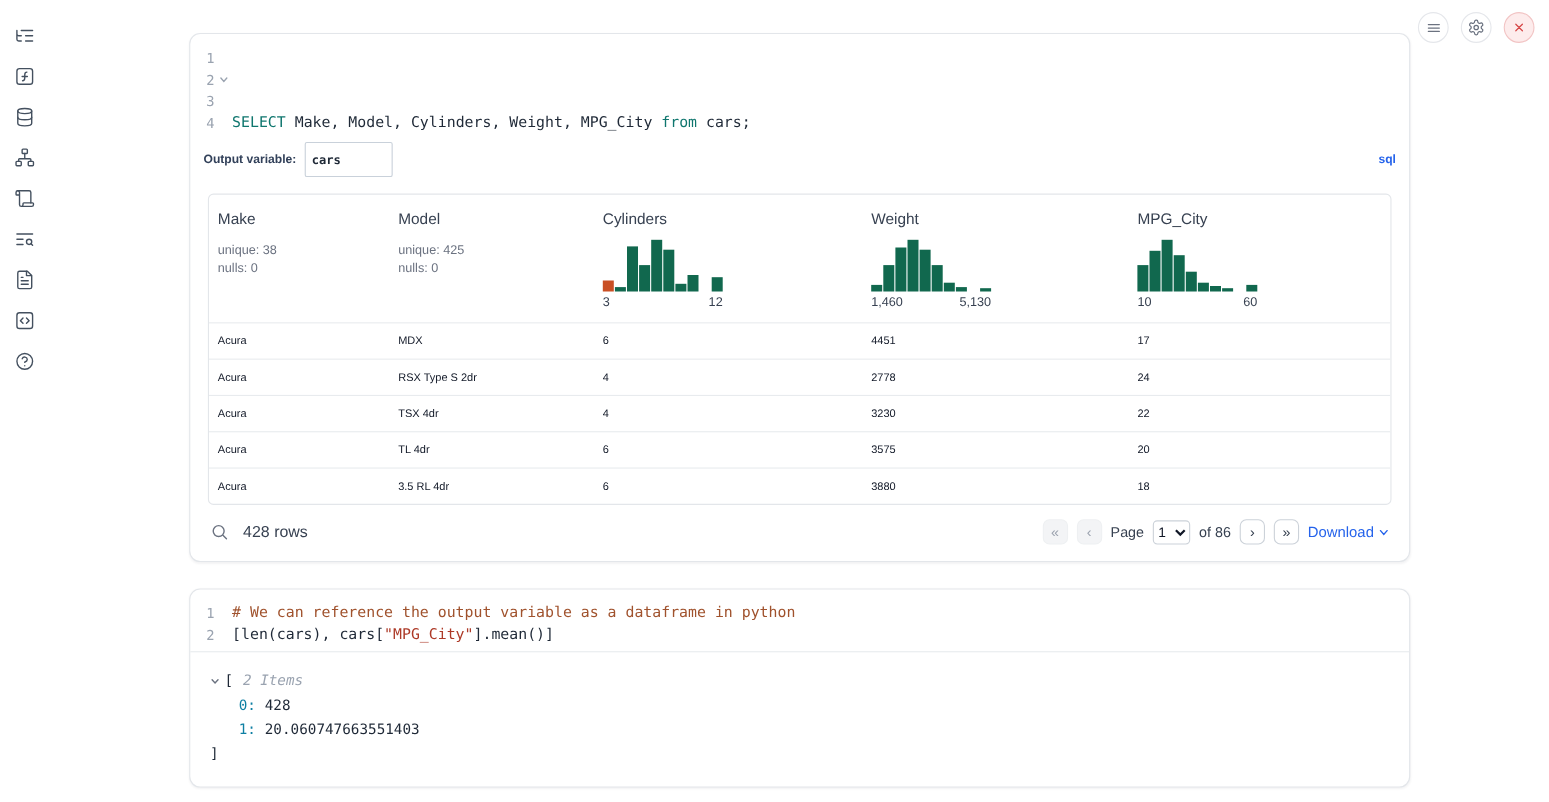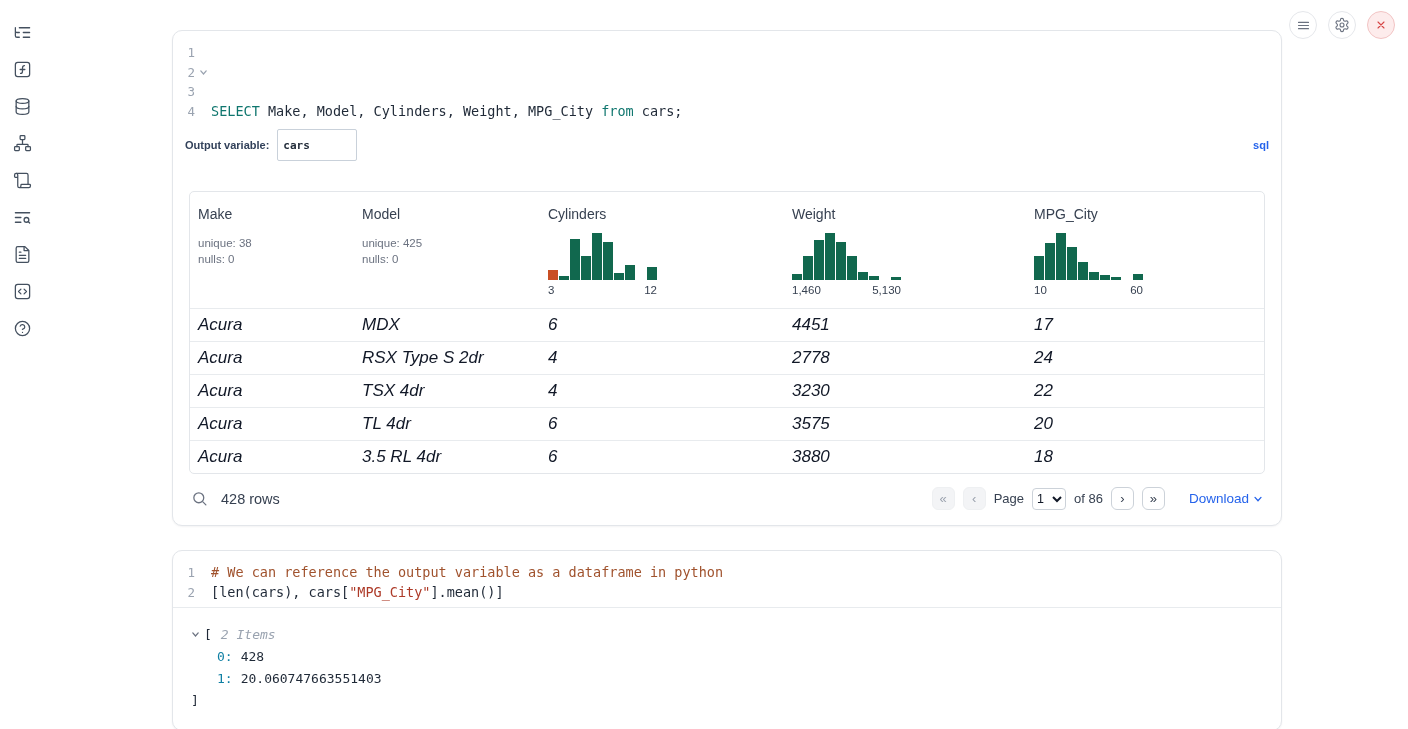--- a/index.html
+++ b/index.html
@@ -42,47 +42,47 @@
 
   
   .var-row { display: flex; align-items: center; padding: 4px 12px 10px; }
   .var-label { font-size: 11px; font-weight: 700; color: #32415a; }
   .var-input { margin-left: 8px; width: 80px; height: 32px; border: 1px solid #c9d1da; border-radius: 2px;
                font-family: "DejaVu Sans Mono", monospace; font-size: 11px; font-weight: 700;
                color: #1f2937; padding: 0 5px; background: #fff; }
   .lang-badge { margin-left: auto; font-size: 11px; font-weight: 600; color: #2563eb; }
 
   
-  .table-card { margin: 20px 16px 0; border: 1px solid #e3e6ea; border-radius: 5px; overflow: hidden; }
+  .table-card { margin: 5px 16px 0; border: 1px solid #e3e6ea; border-radius: 5px; overflow: hidden; }
   .grid { display: grid; grid-template-columns: 164px 186px 244px 242px 1fr; }
   .thead { padding-top: 6px; }
   .th { padding: 8px 8px 12px; }
   .th-label { font-size: 14px; color: #374151; }
   .th-stats { margin-top: 13px; font-size: 11.5px; color: #6b7280; line-height: 16px; }
   .hist { margin-top: 11px; width: 109px; }
   .hist-bars { display: flex; align-items: flex-end; gap: 1px; height: 47px; }
   .hist-bars .bar { width: 10px; background: #11684e; }
   .hist-bars .bar.hl { background: #c94f24; }
   .hist-axis { display: flex; justify-content: space-between; font-size: 11.5px; color: #374151; margin-top: 4px; }
-  .trow { border-top: 1px solid #e8ebee; height: 33px; align-items: center; font-size: 17px; color: #111827; font-style: italic; }
+  .trow { border-top: 1px solid #e8ebee; height: 33px; align-items: center; font-size: 10px; color: #111827; }
   .td { padding: 0 8px; }
 
   
   .table-footer { display: flex; align-items: center; padding: 13px 18px 15px; }
   .search-btn { color: #6b7280; display: flex; }
   .rows-label { margin-left: 13px; font-size: 14.5px; color: #374151; }
   .pager { margin-left: auto; display: flex; align-items: center; gap: 8px; }
   .pbtn { width: 23px; height: 23px; border-radius: 6px; display: flex; align-items: center;
           justify-content: center; font-size: 13px; line-height: 1; }
   .pbtn.dis { background: #f3f4f6; color: #9ca3af; border: 1px solid #eef0f2; }
   .pbtn.en  { background: #fff; color: #374151; border: 1px solid #ccd2d9; }
   .page-label, .of-label { font-size: 13px; color: #374151; }
   .page-select { height: 22px; min-width: 34px; border: 1px solid #ccd2d9; border-radius: 4px;
                  font-size: 12.5px; color: #111827; background: #fff; }
-  .download { margin-left: 16px; color: #2563eb; font-size: 13.5px; display: flex; align-items: center; gap: 4px; }
+  .download { color: #2563eb; font-size: 13.5px; display: flex; align-items: center; gap: 4px; }
 
   
   .output-area { border-top: 1px solid #e8ebee; padding: 16px 18px 18px;
                  font-family: "DejaVu Sans Mono", monospace; font-size: 13px; color: #1f2937; }
   .tree-line { line-height: 22px; display: flex; align-items: center; }
   .tree-chev { color: #6b7280; width: 13px; display: inline-flex; align-items: center; }
   .tree-items { color: #9aa3b0; font-style: italic; margin-left: 9px; }
   .tree-entry { padding-left: 26px; }
   .tree-key { color: #0e7fa3; }
   .tree-val { margin-left: 8px; }

